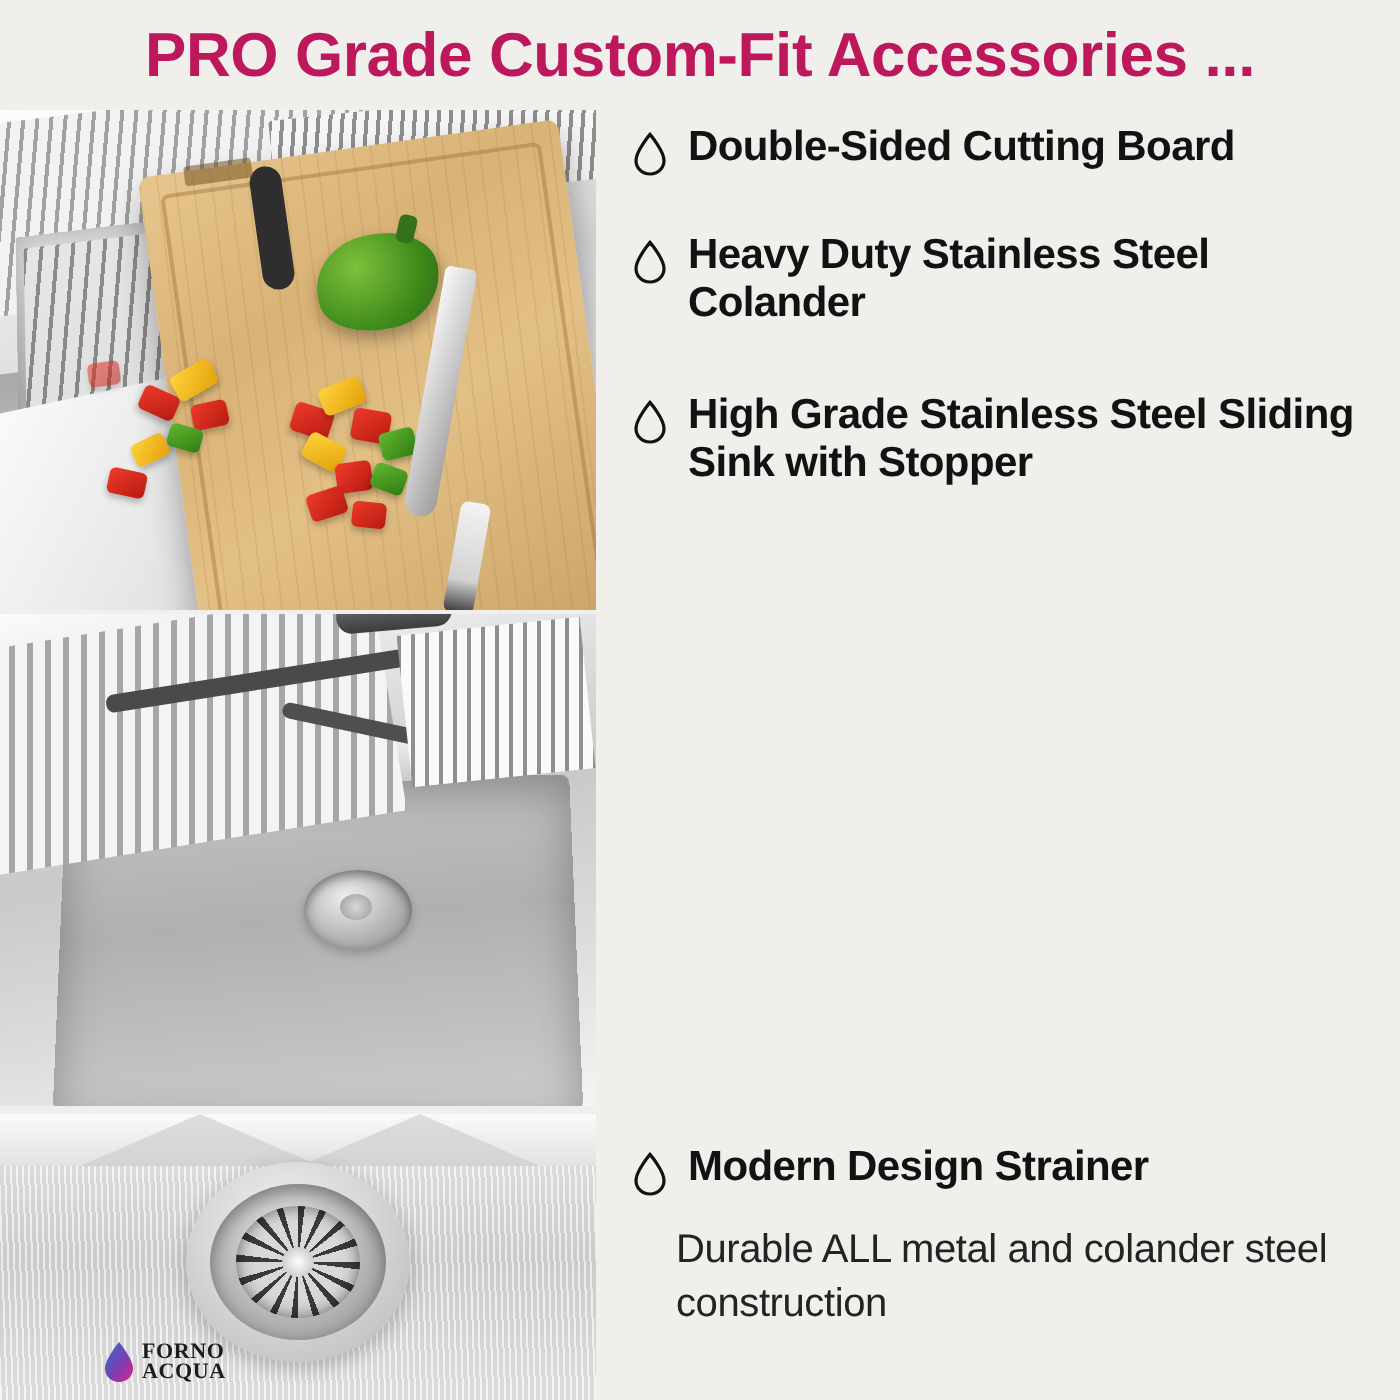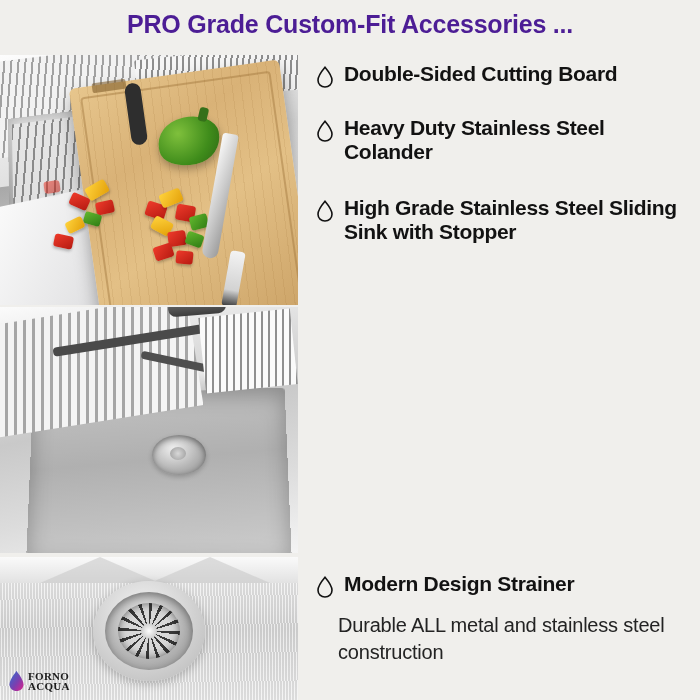--- a/index.html
+++ b/index.html
@@ -8,21 +8,21 @@
     background:#f0efec;
     font-family:"Liberation Sans","DejaVu Sans",sans-serif;
     -webkit-font-smoothing:antialiased;
   }
   .page{position:relative;width:700px;height:700px;background:#f0efec;}
 
   
   .title{
     position:absolute;left:0;top:10px;width:700px;
     text-align:center;
-    font-size:25px;font-weight:bold;color:#4c1d95;
+    font-size:31px;font-weight:bold;color:#be185d;
     letter-spacing:-0.2px;
   }
 
   
   .panel{position:absolute;left:0;overflow:hidden;background:#cfcfcf;}
   #panel-top{top:55px;width:298px;height:250px;}
   #panel-mid{top:307px;width:298px;height:246px;}
   #panel-bot{top:557px;width:298px;height:143px;}
 
   .ph{position:absolute;inset:0;}
@@ -212,21 +212,21 @@
   }
   .strainer-hub{
     position:absolute;left:50%;top:50%;width:16px;height:15px;
     transform:translate(-50%,-50%);border-radius:50%;
     background:radial-gradient(circle,#fdfdfd,#bcbcbc);
   }
 
   
   .logo{
     position:absolute;left:8px;bottom:8px;
-    display:flex;align-items:center;gap:3px;
+    display:flex;align-items:center;gap:3px;padding-left:43px;
   }
   .logo-text{
     font-family:"Liberation Serif","DejaVu Serif",serif;
     font-size:11px;line-height:10px;color:#1c1c1c;font-weight:bold;
     letter-spacing:.3px;
   }
   .logo-text span{display:block;}
 
   
   .right{position:absolute;left:316px;top:0;width:376px;height:700px;}
@@ -382,16 +382,16 @@
 
 
 
     <div class="feature" id="feature-4">
       <svg class="drop" viewBox="0 0 18 24">
         <path d="M9 2.2 C9 2.2 16 10.5 16 15.2 C16 19.1 12.9 22 9 22 C5.1 22 2 19.1 2 15.2 C2 10.5 9 2.2 9 2.2 Z" fill="none" stroke="#111111" stroke-width="1.6"></path>
       </svg>
       <div class="feat-text">Modern Design Strainer</div>
     </div>
 
-    <div class="sub-text">Durable ALL metal and stainless steel construction</div>
+    <div class="sub-text">Durable ALL metal and colander steel construction</div>
 
   </div>
 </div>
 
 </body></html>

